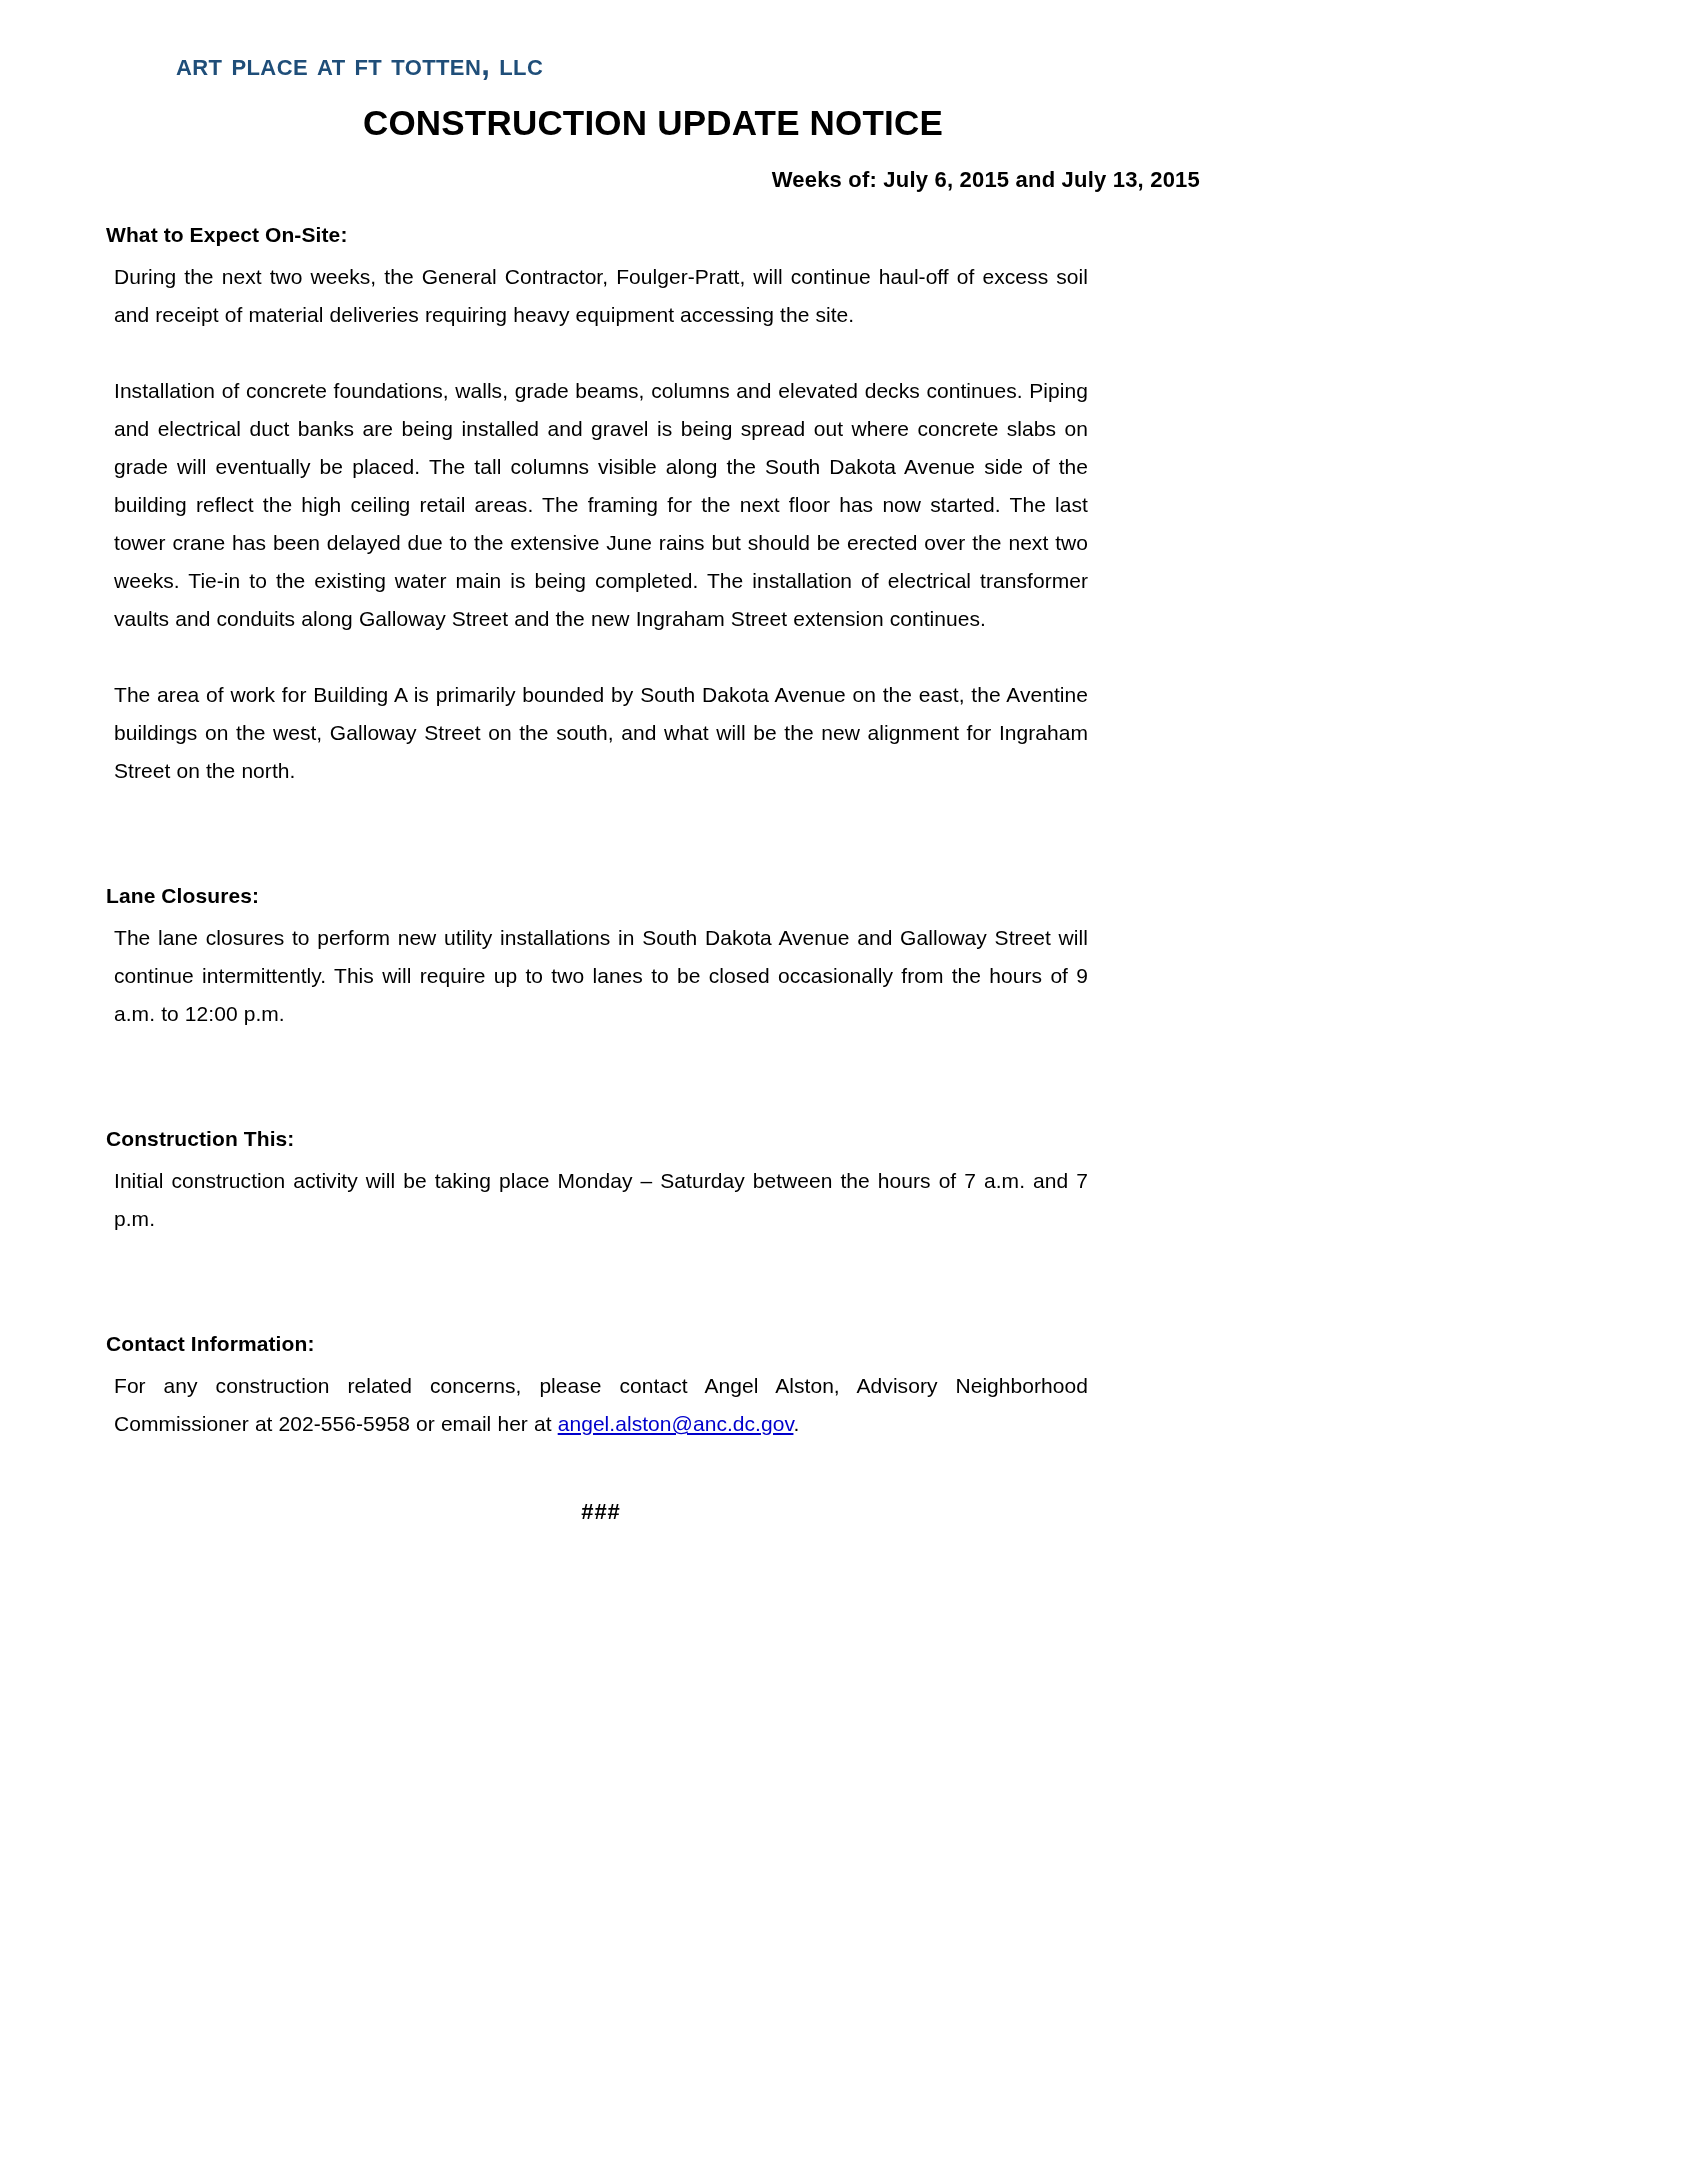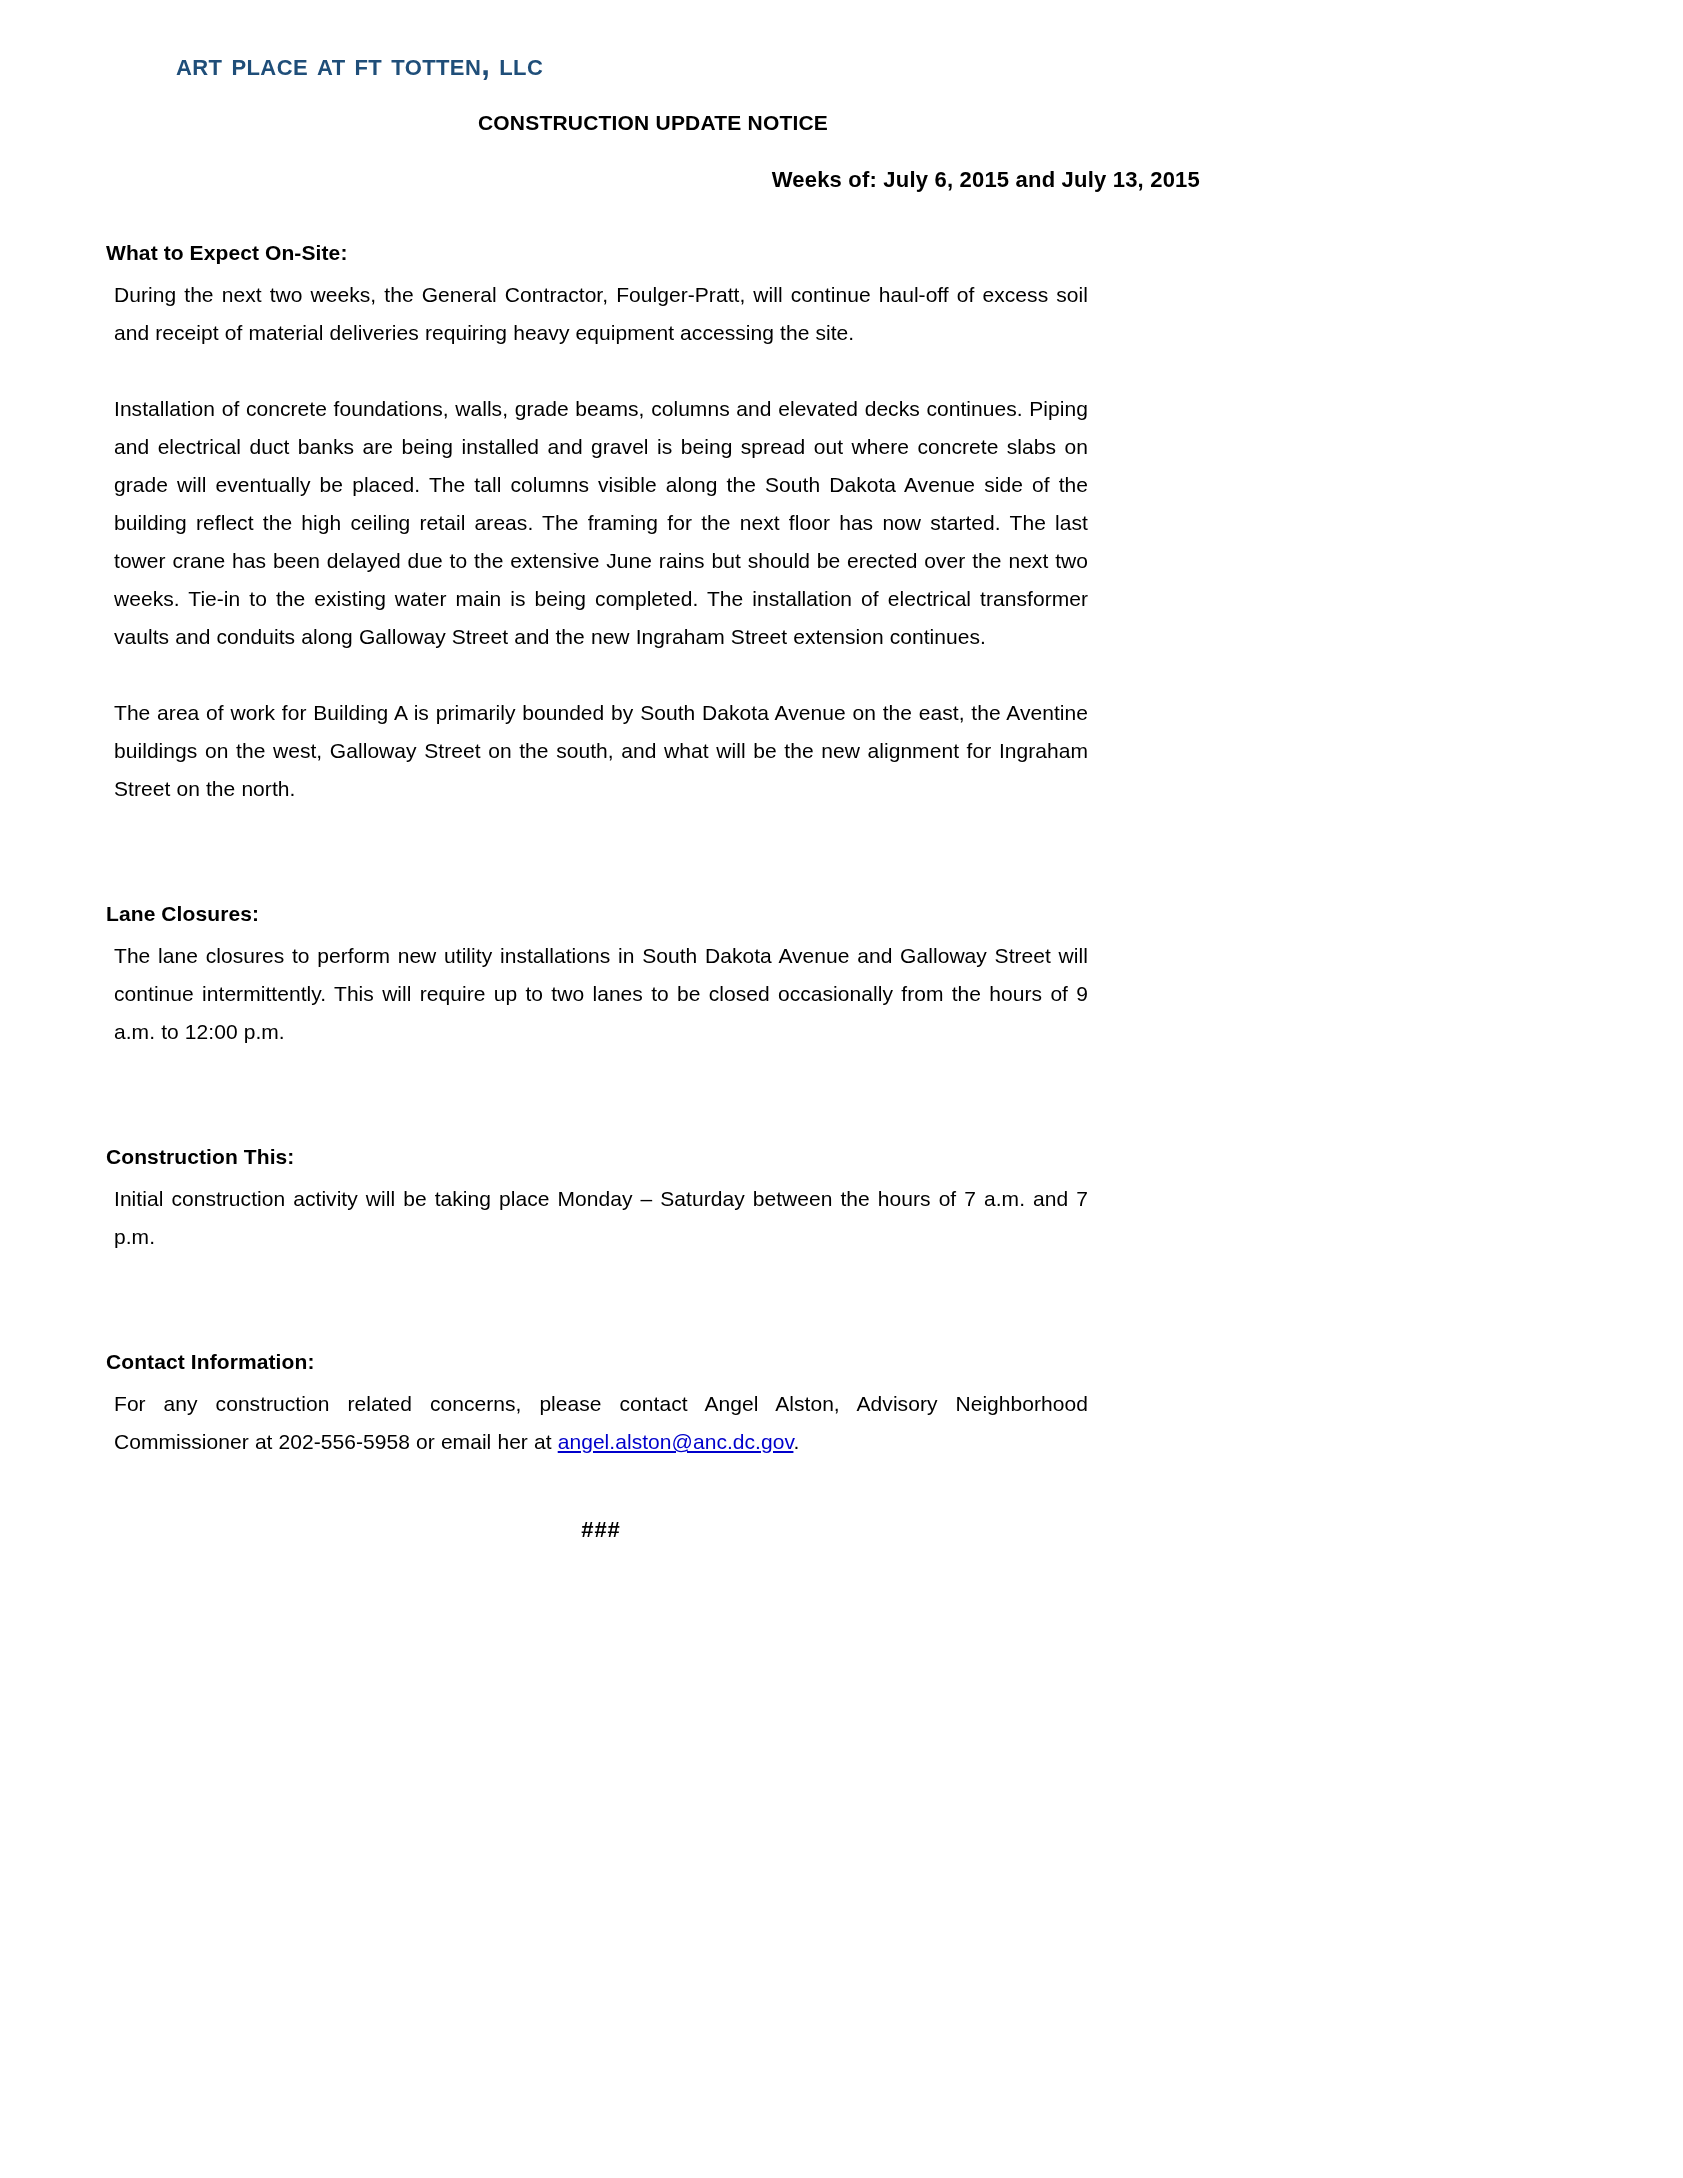--- a/index.html
+++ b/index.html
@@ -44,42 +44,42 @@
     line-height: 38px;
   }
 
   
   .doc-title {
     position: absolute;
     left: 106px;
     top: 107px;
     width: 1094px;
     text-align: center;
-    font-size: 21px;
+    font-size: 35px;
     font-weight: 700;
     letter-spacing: 0.2px;
     line-height: 32px;
   }
   .doc-subtitle {
     position: absolute;
     left: 106px;
     top: 166px;
     width: 1094px;
     text-align: right;
     font-size: 22px;
     font-weight: 700;
     letter-spacing: 0.2px;
     line-height: 28px;
   }
 
   
   .body-area {
     position: absolute;
     left: 106px;
-    top: 238px;
+    top: 220px;
     width: 990px;
   }
 
   .section-heading {
     font-size: 21px;
     font-weight: 700;
     line-height: 30px;
     margin: 0 0 2px 0;
     letter-spacing: 0.1px;
   }

